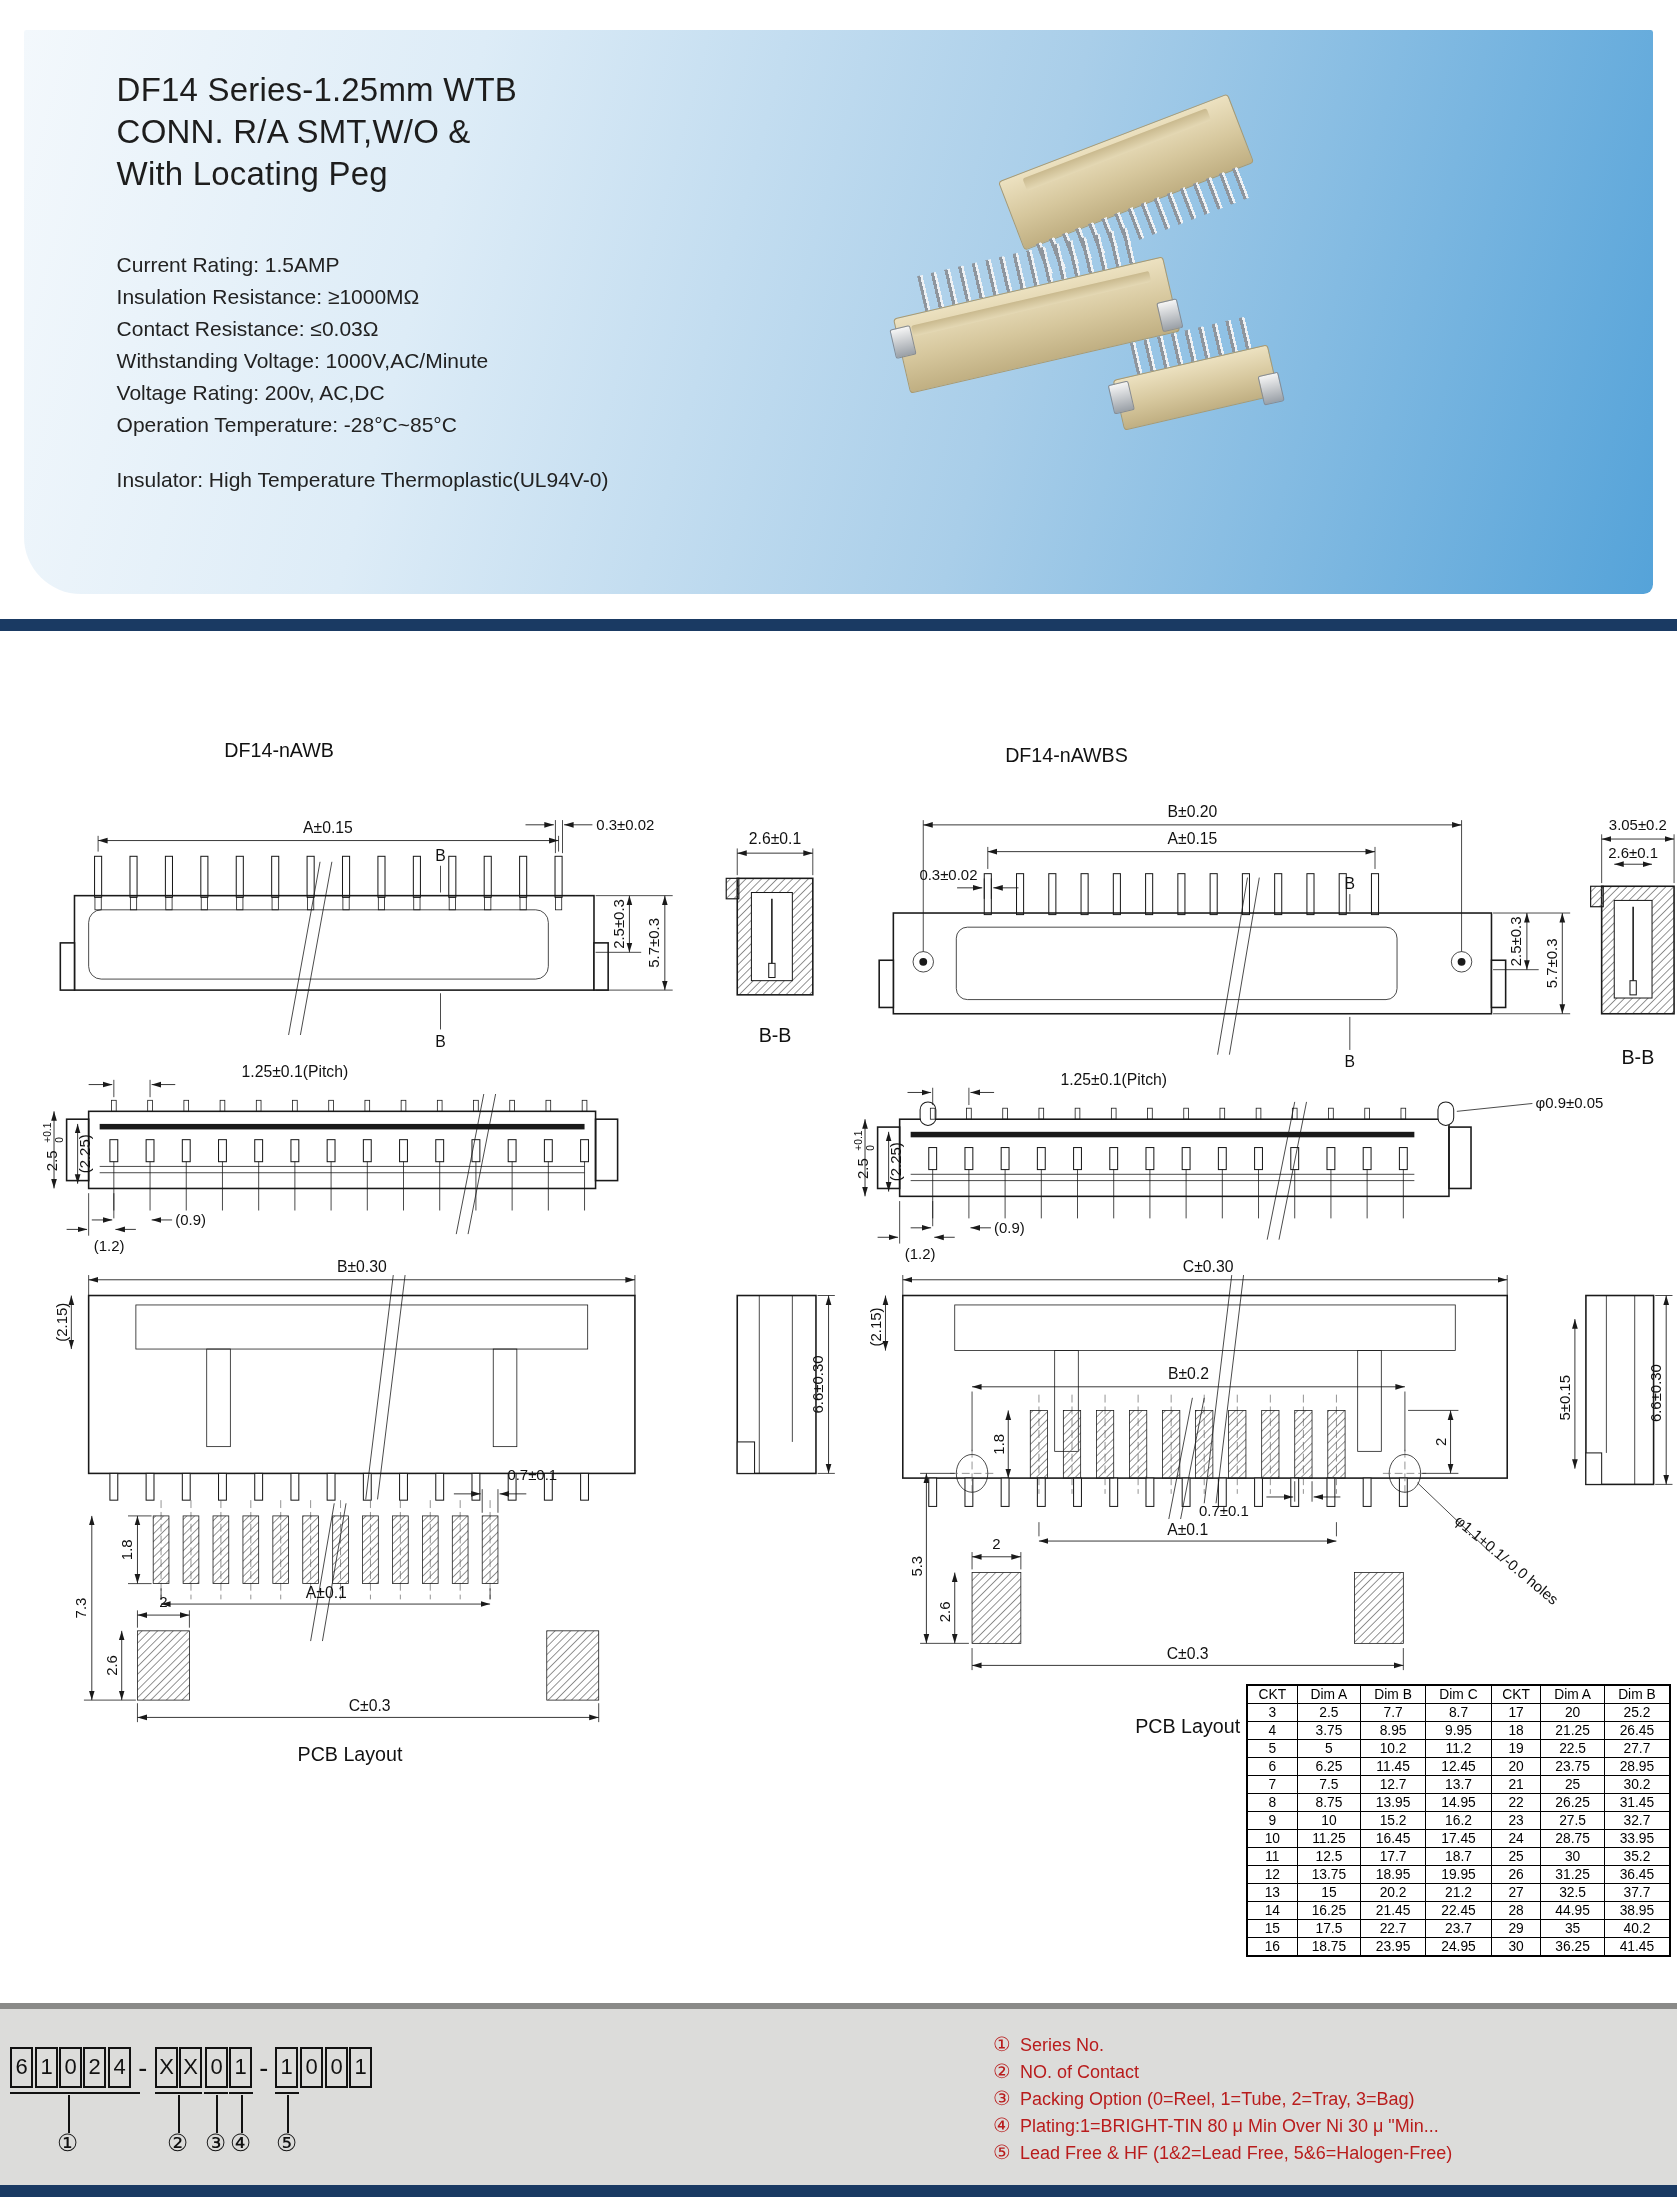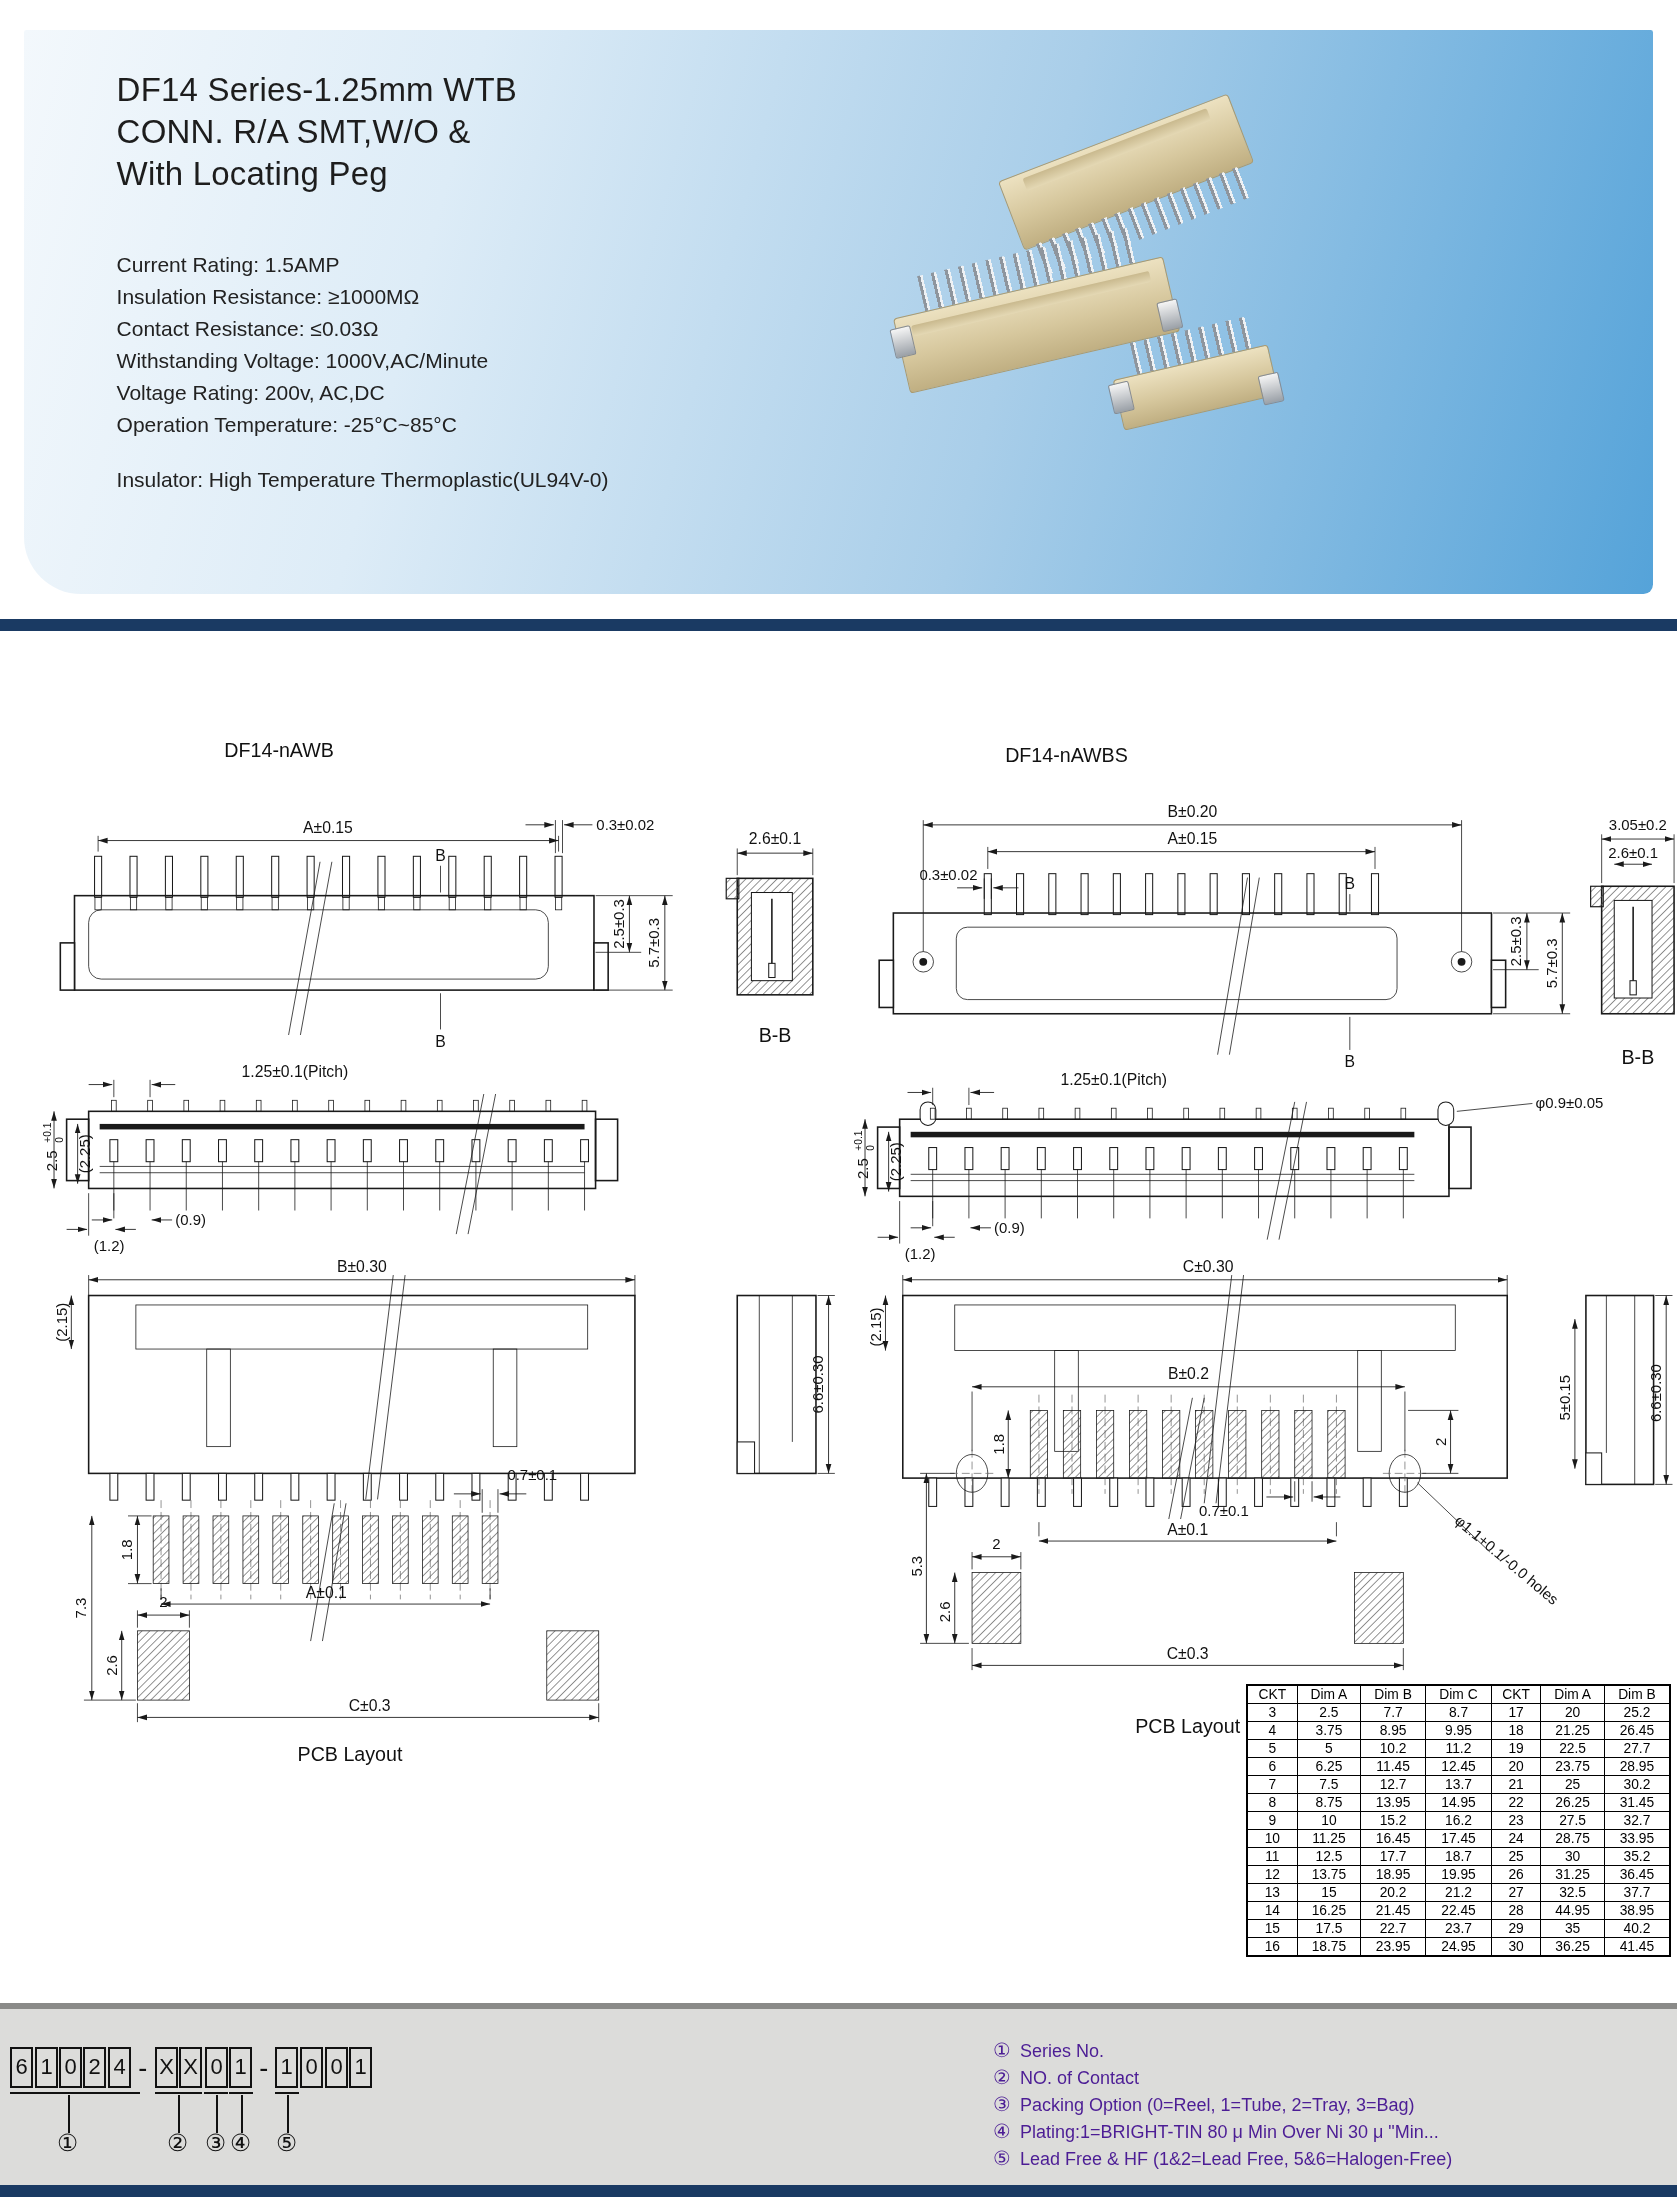--- a/index.html
+++ b/index.html
@@ -51,41 +51,41 @@
   table.ckt{border-collapse:collapse;border:2.4px solid #000;width:425px;font-size:13.8px;color:#000;background:#fff;}
   table.ckt th,table.ckt td{border:1.2px solid #000;text-align:center;padding:0 1.6px;height:17px;font-weight:normal;}
 
   
   .pn-box{position:absolute;width:23px;height:41px;border:2.4px solid #111;background:#dcdcda;box-sizing:border-box;
           font-size:22px;color:#111;text-align:center;line-height:36px;}
   .pn-sep{position:absolute;width:17.3px;text-align:center;font-size:27px;color:#111;top:44px;}
   .ul{position:absolute;height:2.4px;background:#111;top:83px;}
   .ld{position:absolute;width:1.6px;background:#111;top:86px;height:38px;}
   .mk{position:absolute;top:120px;font-size:23.6px;color:#111;}
-  .legend{position:absolute;left:993px;top:28px;font-size:18px;color:#4c1d95;line-height:26px;}
+  .legend{position:absolute;left:993px;top:22px;font-size:18px;color:#b91c1c;line-height:26px;}
   .legend .lm{display:inline-block;width:27px;font-size:19.7px;}
 </style>
 </head>
 <body>
 
 <div class="page">
 
   <div class="hero">
     <div class="hero-title">
       <div>DF14 Series-1.25mm WTB</div>
       <div>CONN. R/A SMT,W/O &amp;</div>
       <div>With Locating Peg</div>
     </div>
     <div class="spec-list">
       <div>Current Rating: 1.5AMP</div>
       <div>Insulation Resistance: ≥1000MΩ</div>
       <div>Contact Resistance: ≤0.03Ω</div>
       <div>Withstanding Voltage: 1000V,AC/Minute</div>
       <div>Voltage Rating: 200v, AC,DC</div>
-      <div>Operation Temperature: -25°C~85°C</div>
+      <div>Operation Temperature: -28°C~85°C</div>
     </div>
     <div class="mat-list">
       <div>Insulator: High Temperature Thermoplastic(UL94V-0)</div>
     </div>
 
     <div class="photo">
       <div class="conn" style="left:161px;top:72px;width:244px;height:118px;transform:rotate(-21deg);">
         <div class="cbody" style="left:0;top:0;width:244px;height:72px;"></div>
         <div class="ridge" style="left:23.6px;top:6.3px;width:197px;height:12.6px;"></div>
         <div class="pins" style="left:12.6px;top:72px;width:219px;height:33px;"></div>

